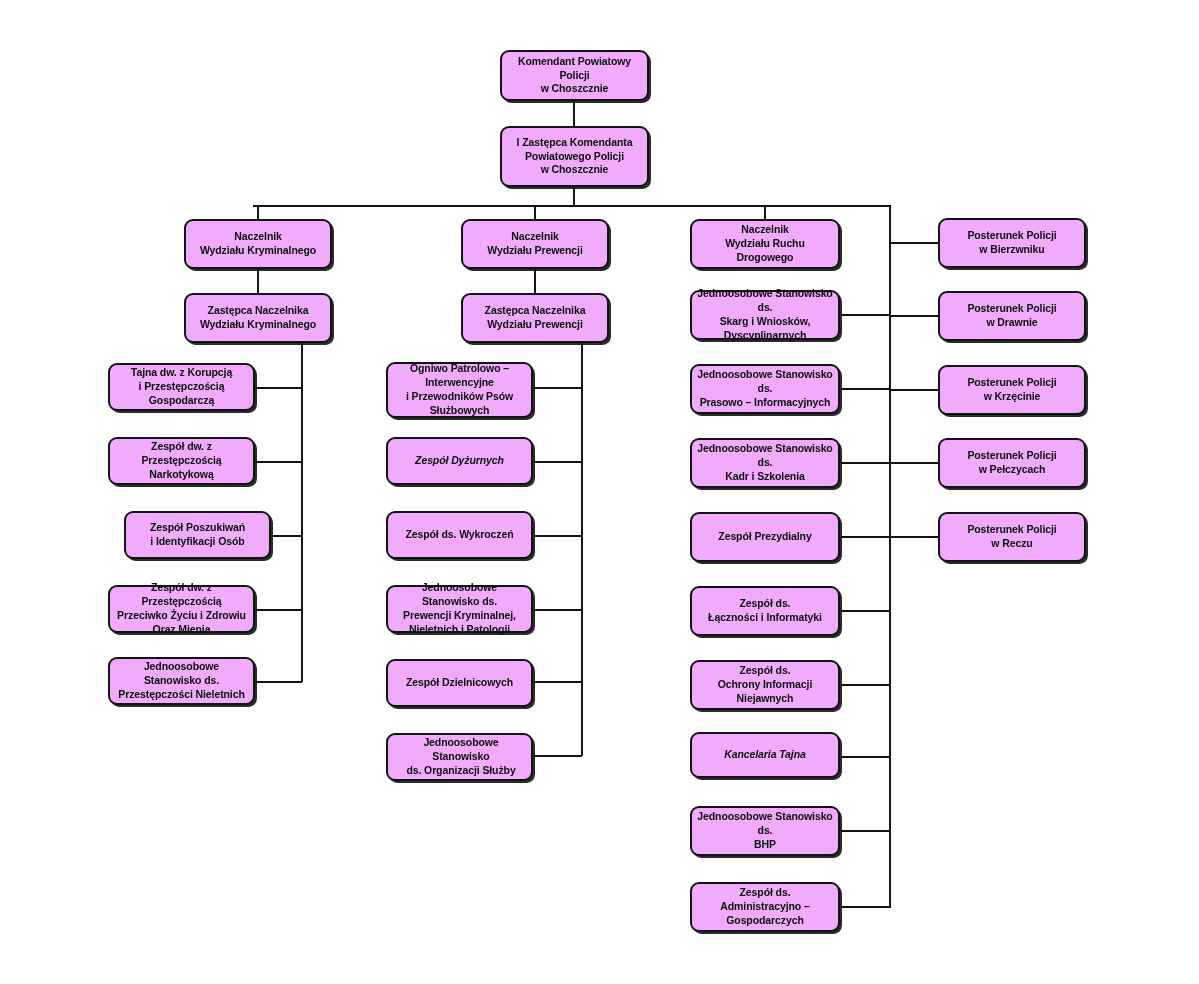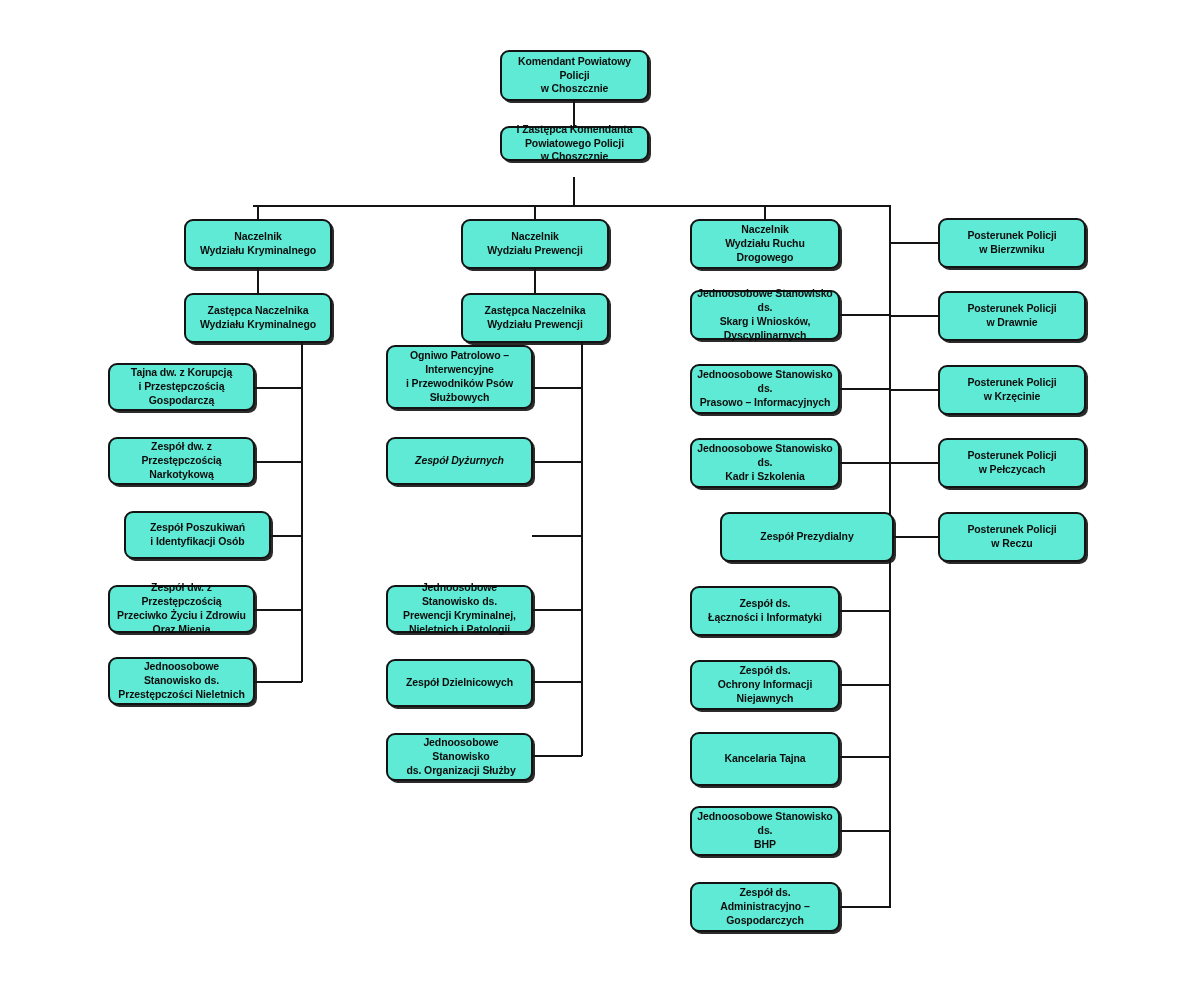--- a/index.html
+++ b/index.html
@@ -14,21 +14,21 @@
     height: 984px;
     background: #ffffff;
     font-family: "Liberation Sans", "DejaVu Sans", sans-serif;
     overflow: hidden;
   }
   .node {
     position: absolute;
     box-sizing: border-box;
     border: 2.5px solid #131313;
     border-radius: 9px;
-    background: #5eead4;
+    background: #f0abfc;
     display: flex;
     align-items: center;
     justify-content: center;
     text-align: center;
     padding: 2px 5px;
     font-size: 10.5px;
     font-weight: bold;
     line-height: 1.32;
     color: #0d0d0d;
     letter-spacing: -0.1px;
@@ -92,21 +92,21 @@
 
   <div class="connector thin h" style="left:889px; top:242px; width:50px;"></div>
   <div class="connector thin h" style="left:889px; top:315px; width:50px;"></div>
   <div class="connector thin h" style="left:889px; top:389px; width:50px;"></div>
   <div class="connector thin h" style="left:889px; top:462px; width:50px;"></div>
   <div class="connector thin h" style="left:889px; top:536px; width:50px;"></div>
 
   <div class="node" style="left:500px; top:50px; width:149px; height:51px;">Komendant Powiatowy Policji
 w Choszcznie</div>
 
-  <div class="node" style="left:500px; top:126px; width:149px; height:35px;">I Zastępca Komendanta
+  <div class="node" style="left:500px; top:126px; width:149px; height:61px;">I Zastępca Komendanta
 Powiatowego Policji
 w Choszcznie</div>
 
   <div class="node" style="left:184px; top:219px; width:148px; height:50px;">Naczelnik
 Wydziału Kryminalnego</div>
 
   <div class="node" style="left:184px; top:293px; width:148px; height:50px;">Zastępca Naczelnika
 Wydziału Kryminalnego</div>
 
   <div class="node" style="left:461px; top:219px; width:148px; height:50px;">Naczelnik
@@ -123,44 +123,45 @@
   <div class="node" style="left:108px; top:437px; width:147px; height:48px;">Zespół dw. z Przestępczością
 Narkotykową</div>
   <div class="node" style="left:124px; top:511px; width:147px; height:48px;">Zespół Poszukiwań
 i Identyfikacji Osób</div>
   <div class="node" style="left:108px; top:585px; width:147px; height:48px;">Zespół dw. z Przestępczością
 Przeciwko Życiu i Zdrowiu
 Oraz Mienia</div>
   <div class="node" style="left:108px; top:657px; width:147px; height:48px;">Jednoosobowe Stanowisko ds.
 Przestępczości Nieletnich</div>
 
-  <div class="node" style="left:386px; top:345px; width:147px; height:64px;">Ogniwo Patrolowo – Interwencyjne
+  <div class="node" style="left:386px; top:362px; width:147px; height:56px;">Ogniwo Patrolowo – Interwencyjne
 i Przewodników Psów
 Służbowych</div>
   <div class="node" style="left:386px; top:437px; width:147px; height:48px;font-style:italic;">Zespół Dyżurnych</div>
+  <div class="node" style="left:386px; top:511px; width:147px; height:48px;">Zespół ds. Wykroczeń</div>
   <div class="node" style="left:386px; top:585px; width:147px; height:48px;">Jednoosobowe Stanowisko ds.
 Prewencji Kryminalnej,
 Nieletnich i Patologii</div>
   <div class="node" style="left:386px; top:659px; width:147px; height:48px;">Zespół Dzielnicowych</div>
   <div class="node" style="left:386px; top:733px; width:147px; height:48px;padding-left:8px;">Jednoosobowe Stanowisko
 ds. Organizacji Służby</div>
 
   <div class="node" style="left:690px; top:290px; width:150px; height:50px;">Jednoosobowe Stanowisko ds.
 Skarg i Wniosków,
 Dyscyplinarnych</div>
   <div class="node" style="left:690px; top:364px; width:150px; height:50px;">Jednoosobowe Stanowisko ds.
 Prasowo – Informacyjnych</div>
   <div class="node" style="left:690px; top:438px; width:150px; height:50px;">Jednoosobowe Stanowisko ds.
 Kadr i Szkolenia</div>
-  <div class="node" style="left:720px; top:512px; width:174px; height:50px;">Zespół Prezydialny</div>
+  <div class="node" style="left:690px; top:512px; width:150px; height:50px;">Zespół Prezydialny</div>
   <div class="node" style="left:690px; top:586px; width:150px; height:50px;">Zespół ds.
 Łączności i Informatyki</div>
   <div class="node" style="left:690px; top:660px; width:150px; height:50px;">Zespół ds.
 Ochrony Informacji Niejawnych</div>
-  <div class="node" style="left:690px; top:732px; width:150px; height:54px;">Kancelaria Tajna</div>
+  <div class="node" style="left:690px; top:732px; width:150px; height:46px;font-style:italic;">Kancelaria Tajna</div>
   <div class="node" style="left:690px; top:806px; width:150px; height:50px;">Jednoosobowe Stanowisko ds.
 BHP</div>
   <div class="node" style="left:690px; top:882px; width:150px; height:50px;">Zespół ds.
 Administracyjno – Gospodarczych</div>
 
   <div class="node" style="left:938px; top:218px; width:148px; height:50px;">Posterunek Policji
 w Bierzwniku</div>
   <div class="node" style="left:938px; top:291px; width:148px; height:50px;">Posterunek Policji
 w Drawnie</div>
   <div class="node" style="left:938px; top:365px; width:148px; height:50px;">Posterunek Policji

